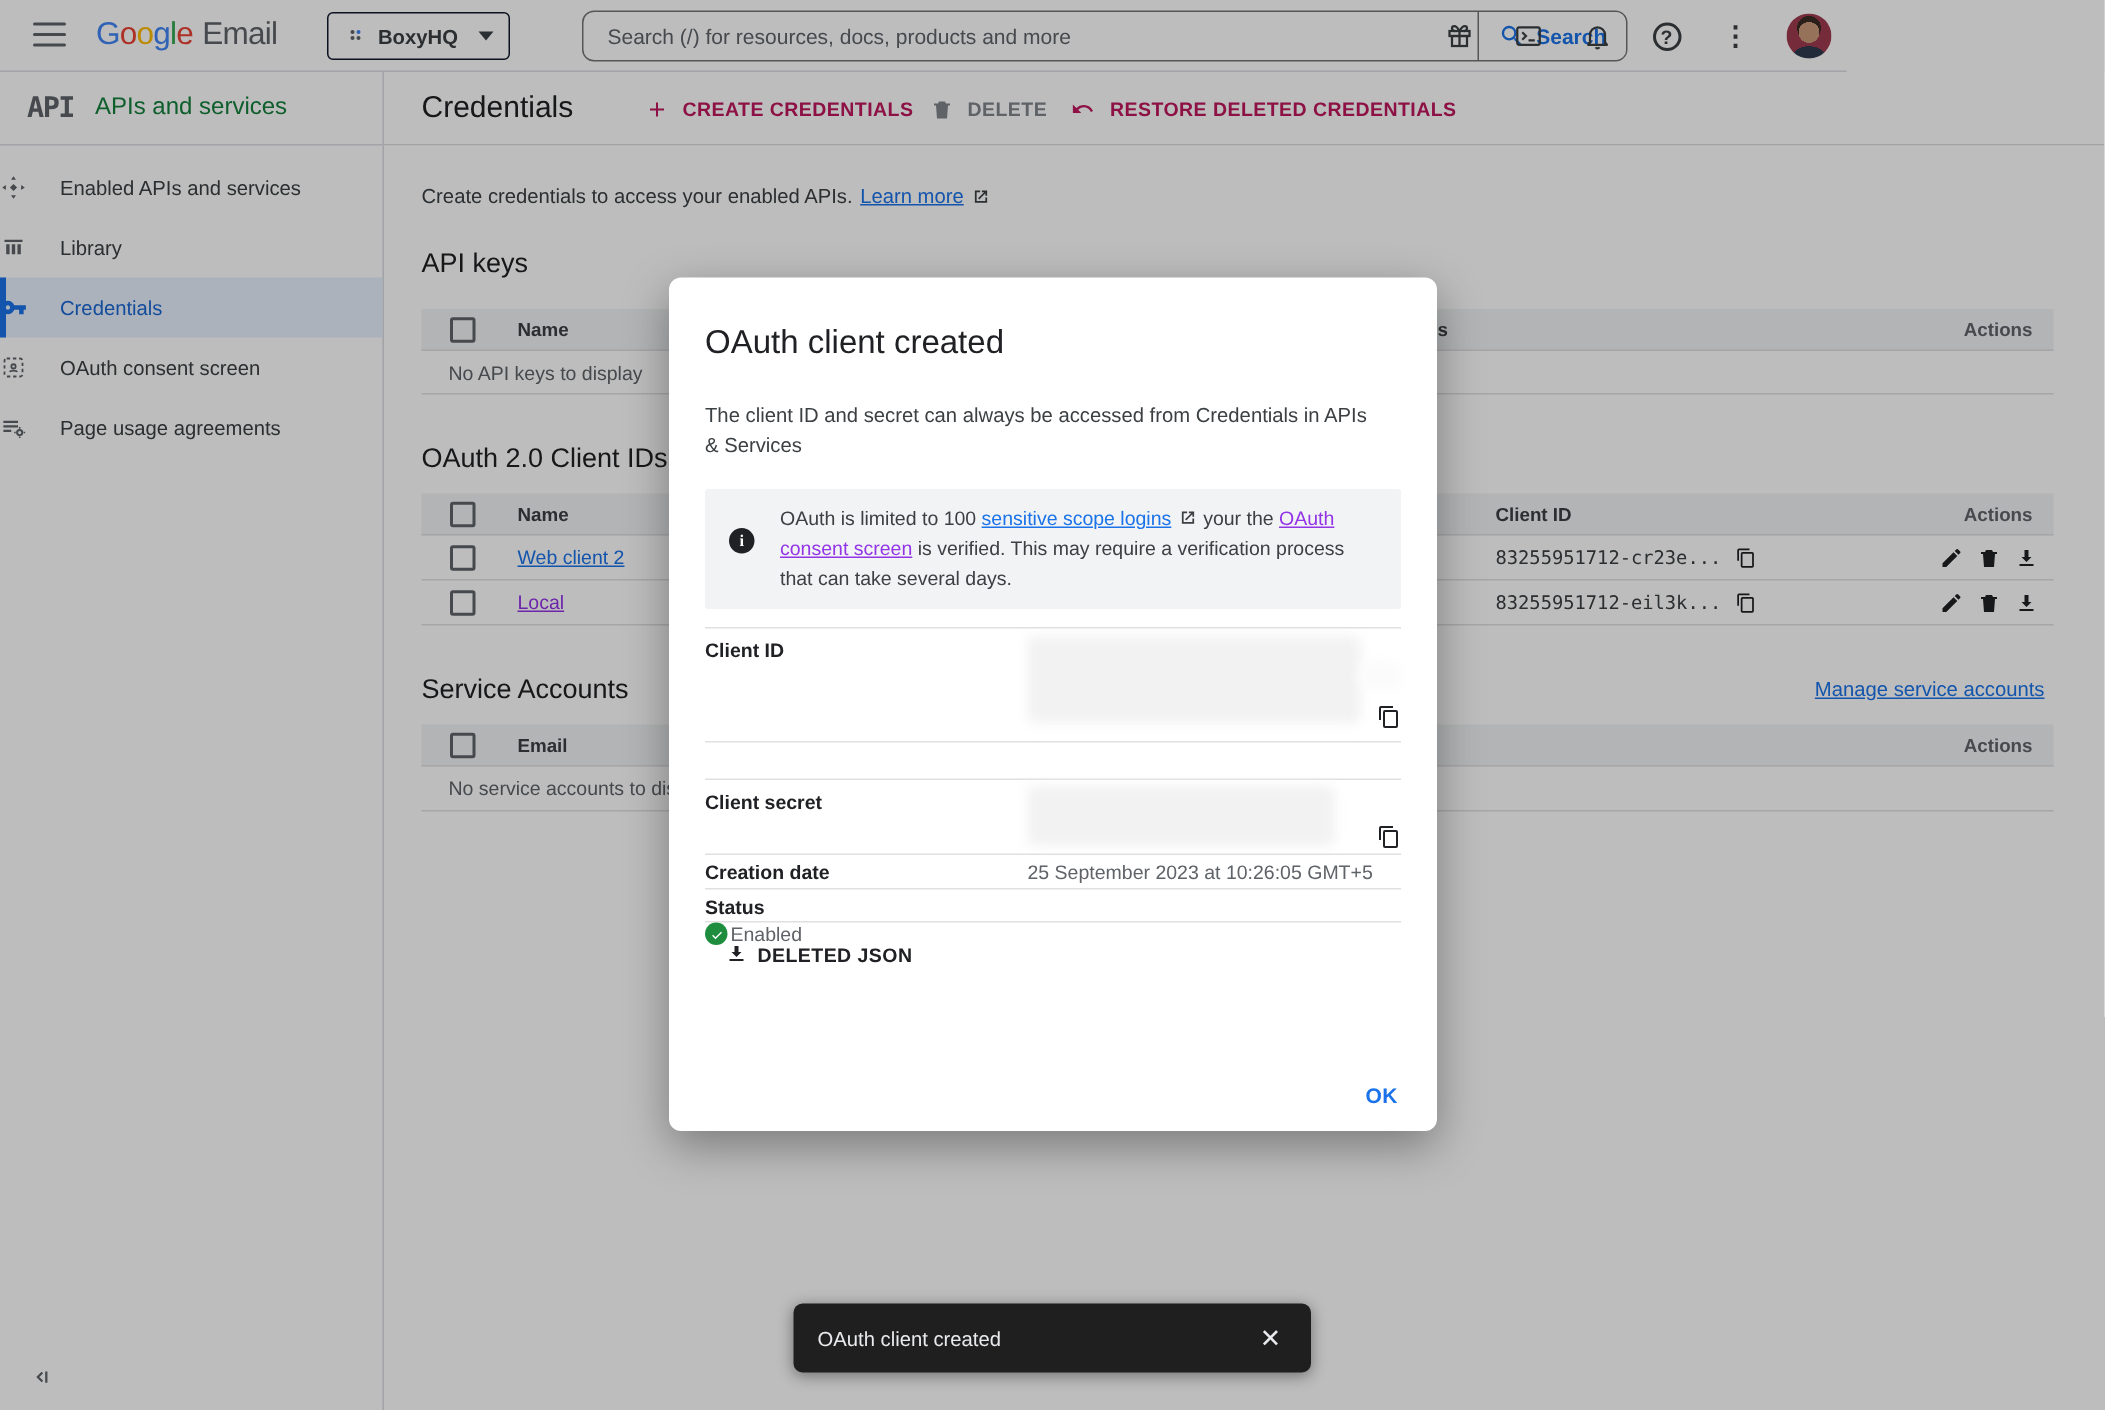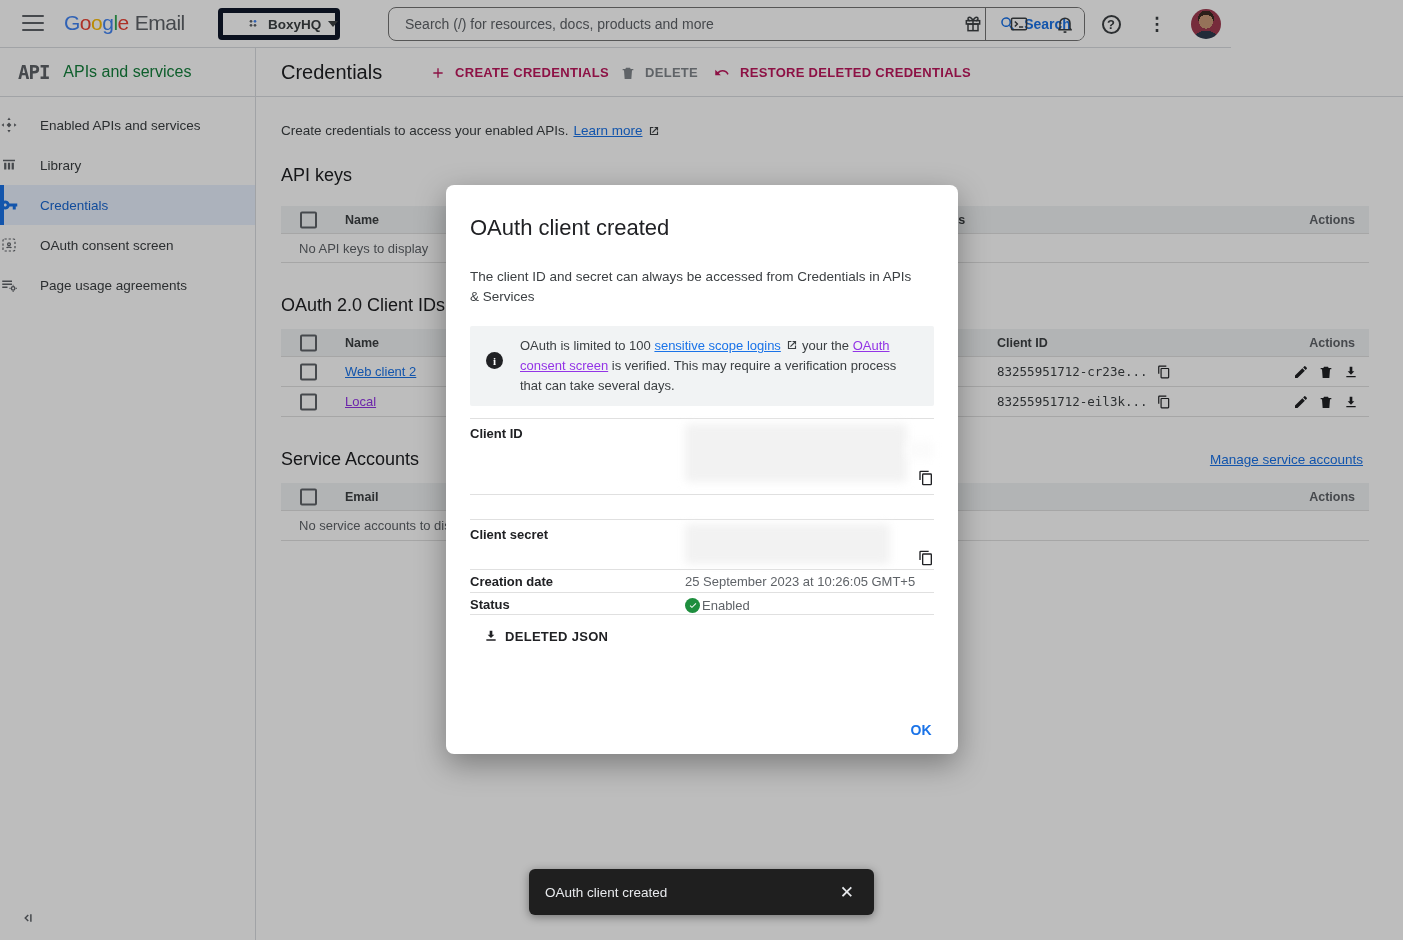--- a/index.html
+++ b/index.html
@@ -8,21 +8,21 @@
   .i14 { width:14px; height:14px; } .i16 { width:16px; height:16px; } .i18 { width:18px; height:18px; } .i20 { width:20px; height:20px; }
   svg { display:block; }
 
   
   .topbar { position:absolute; left:0; top:0; width:1231px; height:48px; background:#fff; border-bottom:1px solid #dadce0; z-index:1; }
   .hamburger { position:absolute; left:22px; top:15px; width:22px; cursor:pointer; }
   .hamburger span { display:block; height:2px; background:#5f6368; margin:0 0 5px 0; border-radius:1px; }
   .logo { position:absolute; left:64px; top:11px; font-size:21px; letter-spacing:-0.5px; display:flex; align-items:center; }
   .logo .word { font-weight:500; }
   .logo .cloud { color:#5f6368; margin-left:6px; font-weight:400; }
-  .project-btn { position:absolute; left:218px; top:8px; height:32px; width:122px; border:5px solid #0f172a; border-radius:4px; display:flex; align-items:center; padding:0 22px; gap:7px; background:#fff; cursor:pointer; }
+  .project-btn { position:absolute; left:218px; top:8px; height:32px; width:122px; border:1px solid #0f172a; border-radius:4px; display:flex; align-items:center; padding:0 10px; gap:7px; background:#fff; cursor:pointer; }
   .project-btn .plabel { font-weight:600; color:#3c4043; font-size:13.5px; flex:1; }
   .caret-down { width:0; height:0; border-left:5px solid transparent; border-right:5px solid transparent; border-top:6px solid #3c4043; }
   .searchwrap { position:absolute; left:388px; top:7px; width:697px; height:34px; border:1px solid #757575; border-radius:8px; display:flex; background:#fff; overflow:hidden; }
   .searchwrap input { flex:1; border:none; outline:none; padding:0 16px; font-size:14px; color:#3c4043; font-family:"Liberation Sans",sans-serif; background:transparent; }
   .searchwrap input::placeholder { color:#5f6368; }
   .search-btn { width:99px; border-left:1px solid #757575; display:flex; align-items:center; justify-content:center; gap:7px; color:#1a73e8; font-weight:600; font-size:14px; cursor:pointer; background:#fff; }
   .tb-icons { position:absolute; right:10px; top:0; height:48px; display:flex; align-items:center; gap:22px; color:#3c4043; }
   .tb-ic { width:24px; height:24px; display:flex; align-items:center; justify-content:center; color:#3c4043; cursor:pointer; }
   .help-circle { width:19px; height:19px; border:2px solid #3c4043; border-radius:50%; display:flex; align-items:center; justify-content:center; font-size:13px; font-weight:700; color:#3c4043; }
   .more-dots { font-size:18px; font-weight:700; color:#3c4043; }
@@ -386,21 +386,21 @@
             <svg class="i16" viewBox="0 0 24 24">
               <path d="M16 1H4a2 2 0 0 0-2 2v12h2V3h12V1zm3 4H8a2 2 0 0 0-2 2v14a2 2 0 0 0 2 2h11a2 2 0 0 0 2-2V7a2 2 0 0 0-2-2zm0 16H8V7h11v14z" fill="currentColor"></path>
             </svg>
           </span>
       </span>
     </div>
     <div class="frow" style="height:23px;">
       <span class="flabel" style="padding-top:4px;">Creation date</span>
       <span class="fvalue" style="padding-top:4px;">25 September 2023 at 10:26:05 GMT+5</span>
     </div>
-    <div class="frow" style="height:22px;">
+    <div class="frow" style="height:22px;flex-direction:column;">
       <span class="flabel" style="padding-top:4px;">Status</span>
       <span class="fvalue status-val" style="padding-top:3px;">
         <span class="check-circle">
             <svg width="10" height="10" viewBox="0 0 24 24">
               <path d="M9.5 16.2L5.8 12.5l-1.6 1.6 5.3 5.3L20 9l-1.6-1.6z" fill="#fff"></path>
             </svg>
           </span>
         <span>Enabled</span>
       </span>
     </div>

